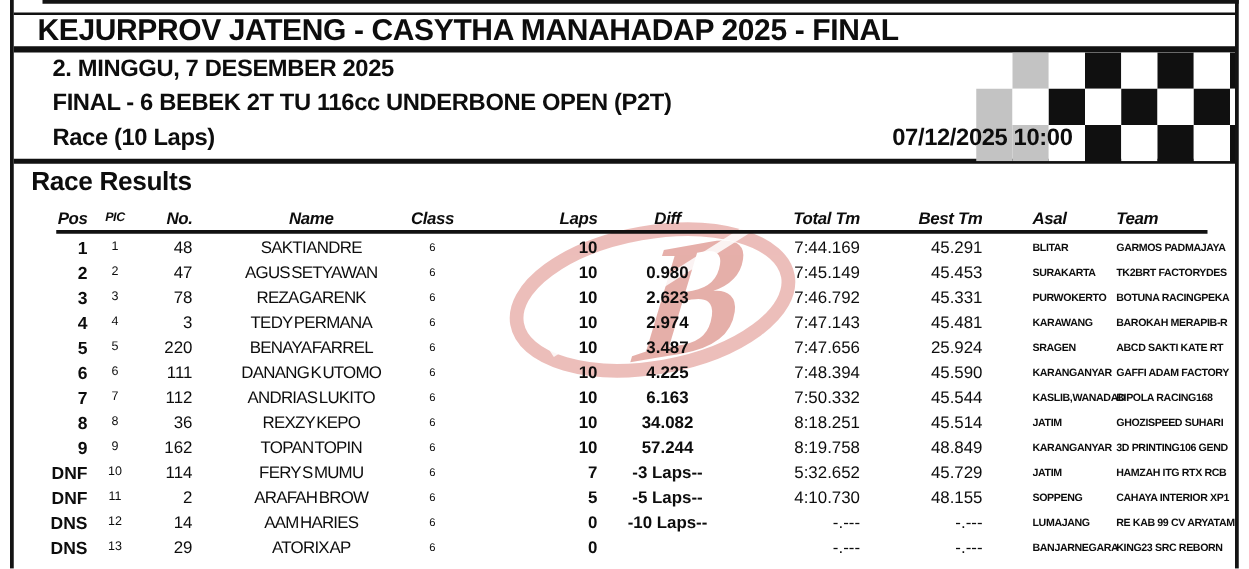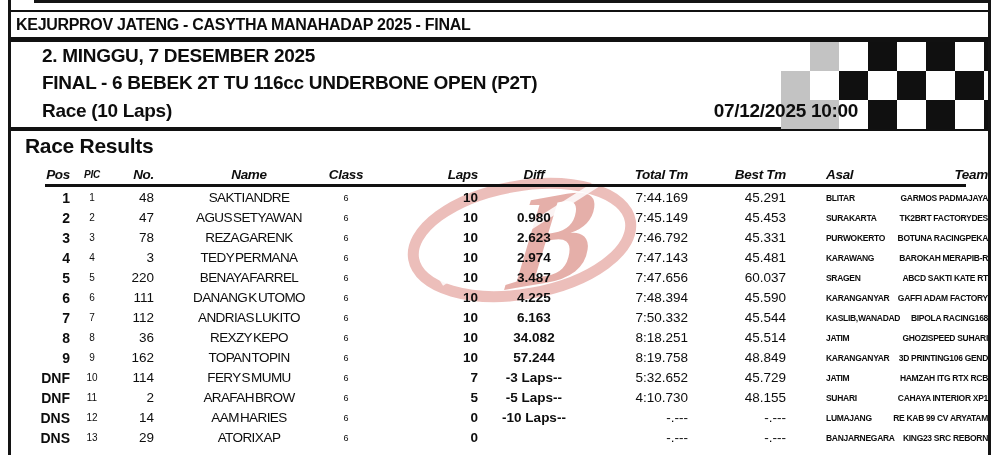--- a/index.html
+++ b/index.html
@@ -8,21 +8,21 @@
     font-family:"Liberation Sans", sans-serif;color:#0d0d0d;
   }
   .abs{position:absolute;white-space:nowrap;}
   
   .b-left{left:8px;top:0;width:3px;height:455px;background:#141414;}
   .b-right{left:988px;top:0;width:3px;height:455px;background:#141414;}
   .b-top{left:34px;top:0;width:957px;height:3px;background:#141414;}
   
   .title-rule-top{left:11px;top:10px;width:977px;height:2px;background:#111;}
   .title-band{left:11px;top:12px;width:977px;height:25px;z-index:2;}
-  .title-band span{font-size:16px;font-weight:bold;letter-spacing:-0.3px;line-height:25px;padding-left:5px;}
+  .title-band span{font-size:24px;font-weight:bold;letter-spacing:-0.3px;line-height:25px;padding-left:19px;}
   .title-rule-bot{left:11px;top:37px;width:977px;height:5px;background:#111;}
   
   .info-text{font-size:19px;font-weight:bold;letter-spacing:-0.3px;z-index:2;}
   .info-rule-bot{left:11px;top:127px;width:977px;height:4px;background:#111;}
   
   .flag{left:750px;top:42px;width:238px;height:87px;overflow:hidden;z-index:1;}
   .fcell{position:absolute;width:29px;height:29px;}
   
   .section-title{left:25px;top:134px;font-size:21px;font-weight:bold;letter-spacing:-0.3px;z-index:2;}
   
@@ -33,21 +33,21 @@
   .c-pos  {left:18px;  width:52px; text-align:right;}
   .c-pic  {left:78px;  width:28px; text-align:center;}
   .c-no   {left:108px; width:46px; text-align:right;}
   .c-name {left:163px; width:172px;text-align:center;}
   .c-class{left:322px; width:48px; text-align:center;}
   .c-laps {left:400px; width:78px; text-align:right;}
   .c-diff {left:490px; width:88px; text-align:center;}
   .c-total{left:600px; width:88px; text-align:right;}
   .c-best {left:706px; width:80px; text-align:right;}
   .c-asal {left:806px; width:84px; text-align:left;margin-left:20px;}
-  .c-team {left:893px; width:95px; text-align:right;overflow:hidden;}
+  .c-team {left:893px; width:95px; text-align:left;overflow:hidden;}
   .th.c-pic{font-size:10px;}
   
   .trow{position:absolute;left:0;width:999px;height:20px;z-index:2;}
   .cell{position:absolute;top:0;height:20px;line-height:20px;font-size:13.5px;white-space:nowrap;}
   .cell.c-pos {font-weight:bold;font-size:14px;}
   .cell.c-pic {font-size:10px;}
   .cell.c-name{letter-spacing:-0.6px;word-spacing:-2px;}
   .cell.c-class{font-size:9px;}
   .cell.c-laps,.cell.c-diff{font-weight:bold;}
   .cell.c-asal,.cell.c-team{font-size:8.5px;font-weight:bold;letter-spacing:-0.3px;overflow:hidden;}
@@ -179,21 +179,21 @@
       </div>
       <div class="trow" style="top: 268px;">
         <div class="cell c-pos">5</div>
         <div class="cell c-pic">5</div>
         <div class="cell c-no">220</div>
         <div class="cell c-name">BENAYA FARREL</div>
         <div class="cell c-class">6</div>
         <div class="cell c-laps">10</div>
         <div class="cell c-diff">3.487</div>
         <div class="cell c-total">7:47.656</div>
-        <div class="cell c-best">60.037</div>
+        <div class="cell c-best">25.924</div>
         <div class="cell c-asal">SRAGEN</div>
         <div class="cell c-team">ABCD SAKTI KATE RT</div>
       </div>
       <div class="trow" style="top: 288px;">
         <div class="cell c-pos">6</div>
         <div class="cell c-pic">6</div>
         <div class="cell c-no">111</div>
         <div class="cell c-name">DANANG K UTOMO</div>
         <div class="cell c-class">6</div>
         <div class="cell c-laps">10</div>
@@ -258,21 +258,21 @@
       <div class="trow" style="top: 388px;">
         <div class="cell c-pos">DNF</div>
         <div class="cell c-pic">11</div>
         <div class="cell c-no">2</div>
         <div class="cell c-name">ARAFAH BROW</div>
         <div class="cell c-class">6</div>
         <div class="cell c-laps">5</div>
         <div class="cell c-diff">-5 Laps--</div>
         <div class="cell c-total">4:10.730</div>
         <div class="cell c-best">48.155</div>
-        <div class="cell c-asal">SUHARI</div>
+        <div class="cell c-asal">SOPPENG</div>
         <div class="cell c-team">CAHAYA INTERIOR XP1</div>
       </div>
       <div class="trow" style="top: 408px;">
         <div class="cell c-pos">DNS</div>
         <div class="cell c-pic">12</div>
         <div class="cell c-no">14</div>
         <div class="cell c-name">AAM HARIES</div>
         <div class="cell c-class">6</div>
         <div class="cell c-laps">0</div>
         <div class="cell c-diff">-10 Laps--</div>

